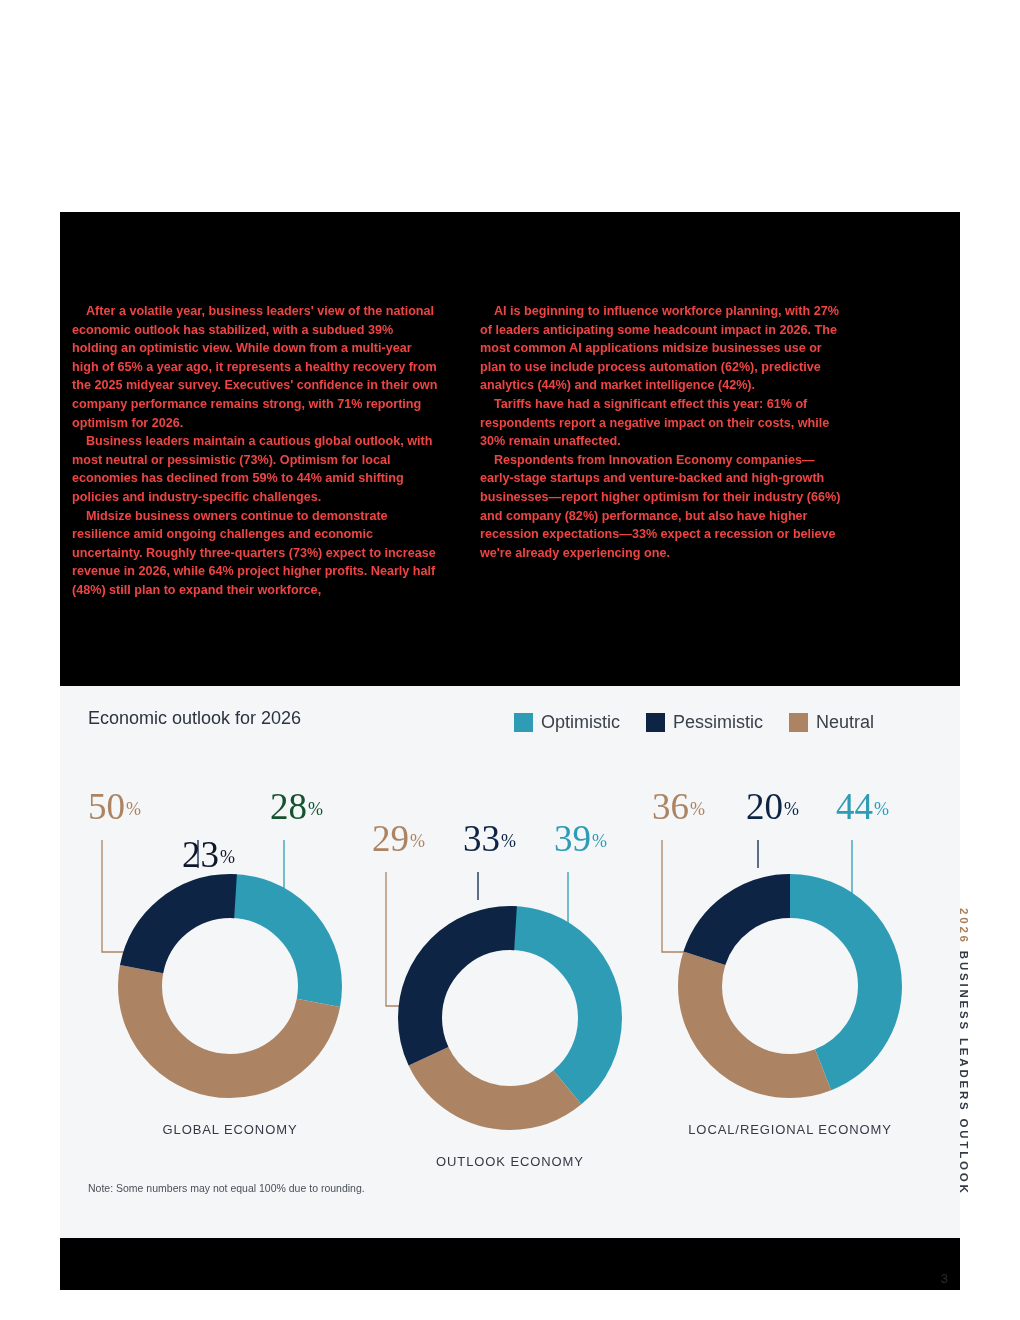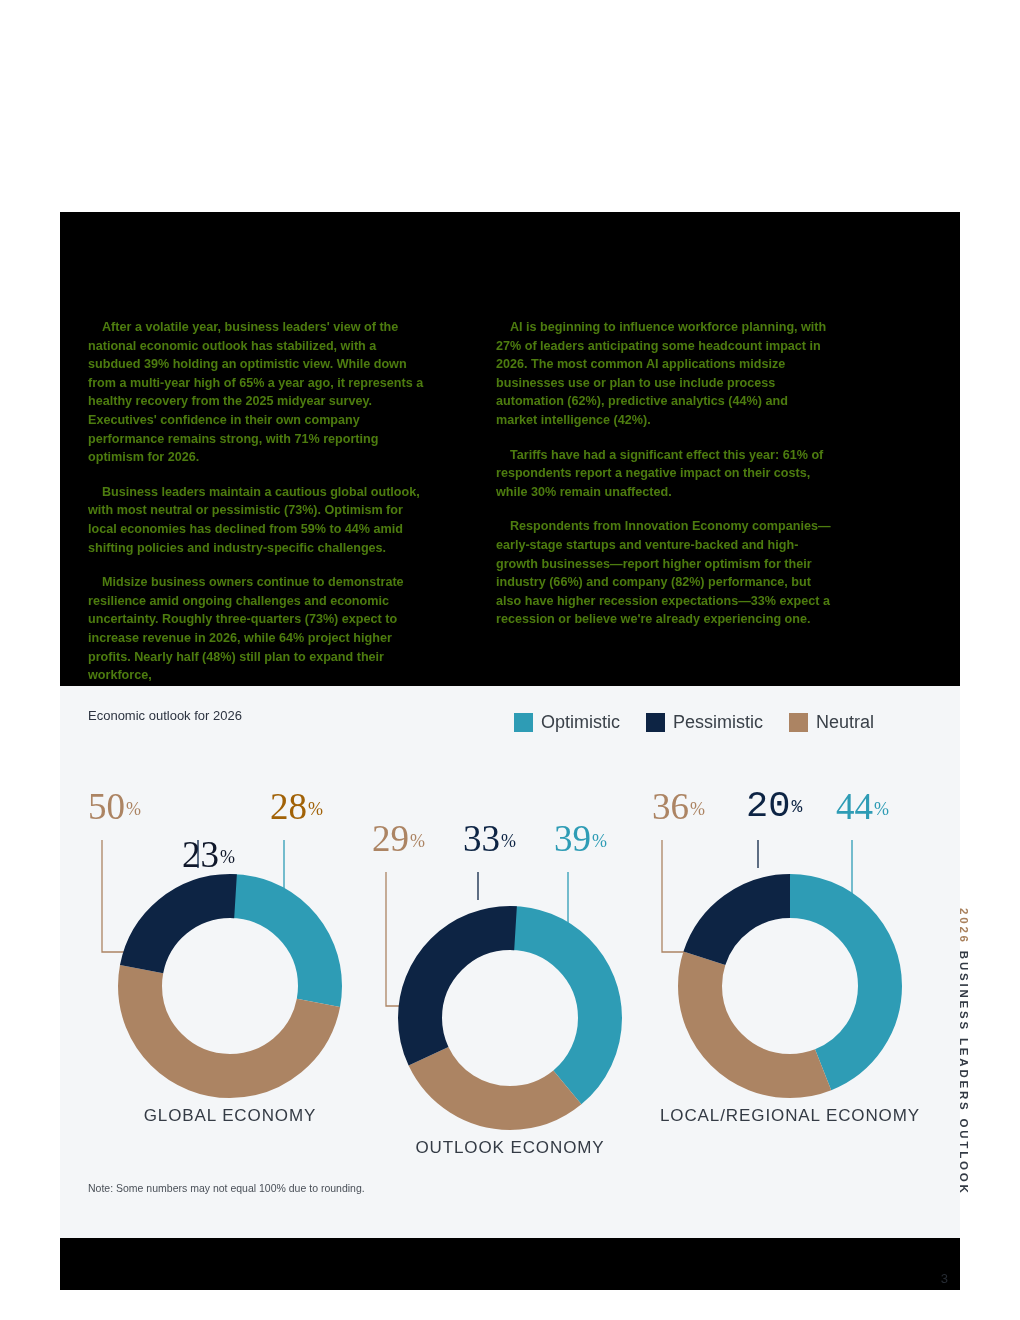--- a/index.html
+++ b/index.html
@@ -24,41 +24,41 @@
     font-weight:400;
     letter-spacing:.2px;
     font-family:"Liberation Sans", sans-serif;
   }
   .cols{
     position:absolute;left:12px;top:90px;width:778px;
     display:flex;gap:40px;
   }
   .col{width:368px;}
   .col p{
-    margin:16px;
-    color:#4d7c0f;
+    margin:0;
+    color:#ef4444;
     font-size:12.6px;
     line-height:18.6px;
     text-indent:14px;
     font-weight:600;
     font-family:"Liberation Sans", sans-serif;
   }
   .col p.cont{text-indent:0;}
 
   
   .panel{
     position:absolute;left:60px;top:686px;width:900px;height:552px;
     background:#f4f6f8;
   }
   .panel-head{
     position:absolute;left:28px;top:22px;right:28px;height:32px;
   }
   .panel-title{
     position:absolute;left:0;top:0;
-    font-size:13px;color:#2c3340;font-weight:400;
+    font-size:18px;color:#2c3340;font-weight:400;
     font-family:"Liberation Sans", sans-serif;
   }
   .legend{
     position:absolute;right:58px;top:4px;
     display:flex;gap:26px;align-items:center;
   }
   .leg{display:flex;align-items:center;gap:8px;}
   .leg-sw{width:19px;height:19px;display:block;}
   .leg-tx{font-size:18px;color:#3a4149;font-family:"Liberation Sans", sans-serif;}
 
@@ -77,23 +77,23 @@
   }
   .lab .num{font-size:37px;line-height:37px;}
   .lab .pct{font-size:18px;vertical-align:4px;margin-left:1px;}
 
   .donutwrap{position:relative;width:300px;height:270px;}
   .donut{position:absolute;left:30px;top:32px;}
   .leaders{position:absolute;left:0;top:0;width:300px;height:270px;}
 
   .catlabel{
     text-align:center;width:300px;
-    font-size:17px;letter-spacing:.9px;color:#343b45;
-    font-family:"Liberation Sans", sans-serif;
-    margin-top:2px;
+    font-size:13px;letter-spacing:.9px;color:#343b45;
+    font-family:"Liberation Sans", sans-serif;
+    margin-top:18px;
   }
 
   .note{
     position:absolute;left:28px;top:496px;
     font-size:10.5px;color:#4a5058;
     font-family:"Liberation Sans", sans-serif;
   }
   .vwrap{
     position:absolute;left:958px;top:908px;
     writing-mode:vertical-rl;
@@ -159,21 +159,21 @@
     <div class="charts">
 
       <div class="cgroup cg0">
         <div class="labels">
           <div class="lab" style="left: 8px; color: rgb(172, 132, 99);">
             <span class="num">50</span><span class="pct">%</span>
           </div>
           <div class="lab" style="left: 102px; color: #0f172a; margin-top: 48px;">
             <span class="num">23</span><span class="pct">%</span>
           </div>
-          <div class="lab" style="left: 190px; color: #a16207;">
+          <div class="lab" style="left: 190px; color: #14532d;">
             <span class="num">28</span><span class="pct">%</span>
           </div>
         </div>
         <div class="donutwrap">
           <svg class="leaders" viewBox="0 0 300 270">
             <path d="M 22 6 L 22 118 L 48 118" fill="none" stroke="#ac8463" stroke-width="1.3"></path>
             <path d="M 118 6 L 118 34" fill="none" stroke="#0d2444" stroke-width="1.3"></path>
             <path d="M 204 6 L 204 70" fill="none" stroke="#2e9cb5" stroke-width="1.3"></path>
           </svg>
           <svg class="donut" width="240" height="240" viewBox="0 0 240 240">
@@ -214,21 +214,21 @@
           </svg>
         </div>
         <div class="catlabel">OUTLOOK ECONOMY</div>
       </div>
 
       <div class="cgroup cg2">
         <div class="labels">
           <div class="lab" style="left: 12px; color: rgb(172, 132, 99);">
             <span class="num">36</span><span class="pct">%</span>
           </div>
-          <div class="lab" style="left: 106px; color: rgb(13, 36, 68); font-family: Liberation Mono, monospace;">
+          <div class="lab" style="left: 106px; color: rgb(13, 36, 68);">
             <span class="num">20</span><span class="pct">%</span>
           </div>
           <div class="lab" style="left: 196px; color: rgb(46, 156, 181);">
             <span class="num">44</span><span class="pct">%</span>
           </div>
         </div>
         <div class="donutwrap">
           <svg class="leaders" viewBox="0 0 300 270">
             <path d="M 22 6 L 22 118 L 46 118" fill="none" stroke="#ac8463" stroke-width="1.3"></path>
             <path d="M 118 6 L 118 34" fill="none" stroke="#0d2444" stroke-width="1.3"></path>

